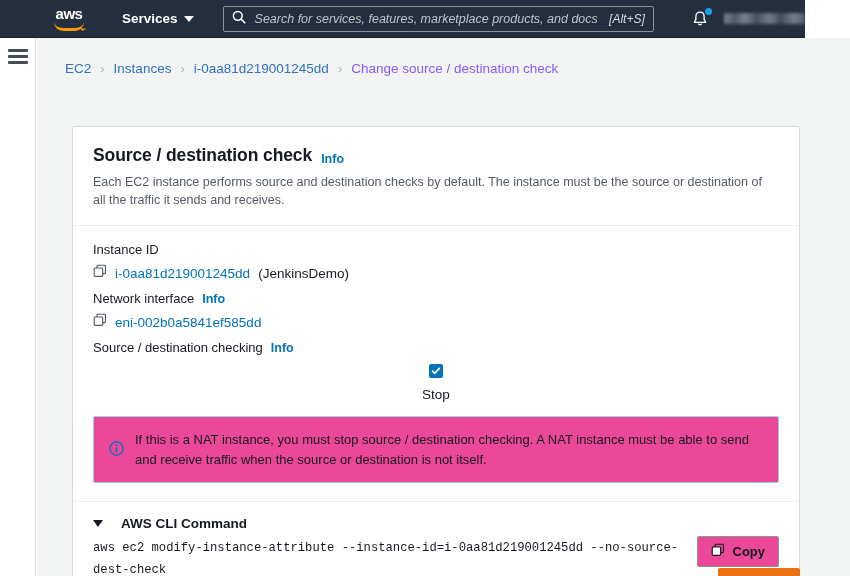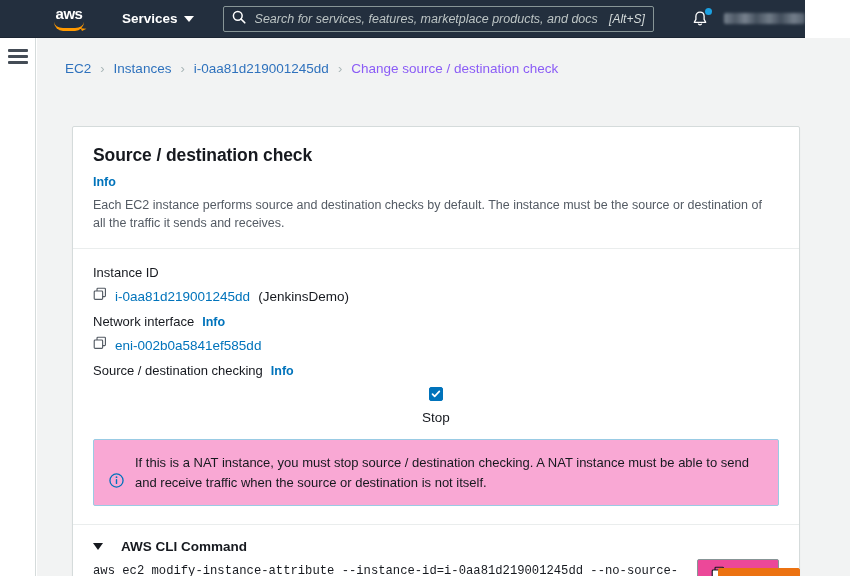--- a/index.html
+++ b/index.html
@@ -144,21 +144,21 @@
   .card {
     position: absolute; top: 88px; left: 35px;
     width: 728px;
     background: #ffffff;
     border: 1px solid #d5dbdb;
     border-radius: 2px;
     box-shadow: 0 1px 1px rgba(0,0,0,0.08);
   }
   .card-header { padding: 18px 20px 16px 20px; }
   .card-title-row {
-    display: flex; align-items: flex-start; gap: 9px; flex-direction: column;
+    display: flex; align-items: flex-end; gap: 9px;
   }
   .card-title {
     font-size: 17.5px; font-weight: bold; color: #16191f;
     letter-spacing: -0.1px;
   }
   .info-link {
     color: #0073bb; font-size: 12.5px; font-weight: bold;
     cursor: pointer; text-decoration: none;
   }
   .card-desc {
@@ -195,25 +195,25 @@
     width: 14px; height: 14px;
     background: #0073bb; border: 1px solid #0073bb;
     border-radius: 2px;
     display: flex; align-items: center; justify-content: center;
     cursor: pointer; flex: none;
   }
   .checkrow .cb-label { font-size: 13.5px; color: #16191f; cursor: pointer; }
 
   .alert {
     margin-top: 14px;
-    background: #f9a8d4;
+    background: #ec4899;
     border: 1px solid #99cbe4;
     border-radius: 2px;
     padding: 13px 15px;
-    display: flex; gap: 11px; align-items: flex-end;
+    display: flex; gap: 11px; align-items: center;
   }
   .alert .atext {
     font-size: 13px; color: #16191f; line-height: 1.5;
     flex: 1;
   }
 
   .cli-section { padding: 14px 20px 18px 20px; }
   .cli-toggle {
     display: flex; align-items: center; gap: 18px;
     cursor: pointer; user-select: none;

